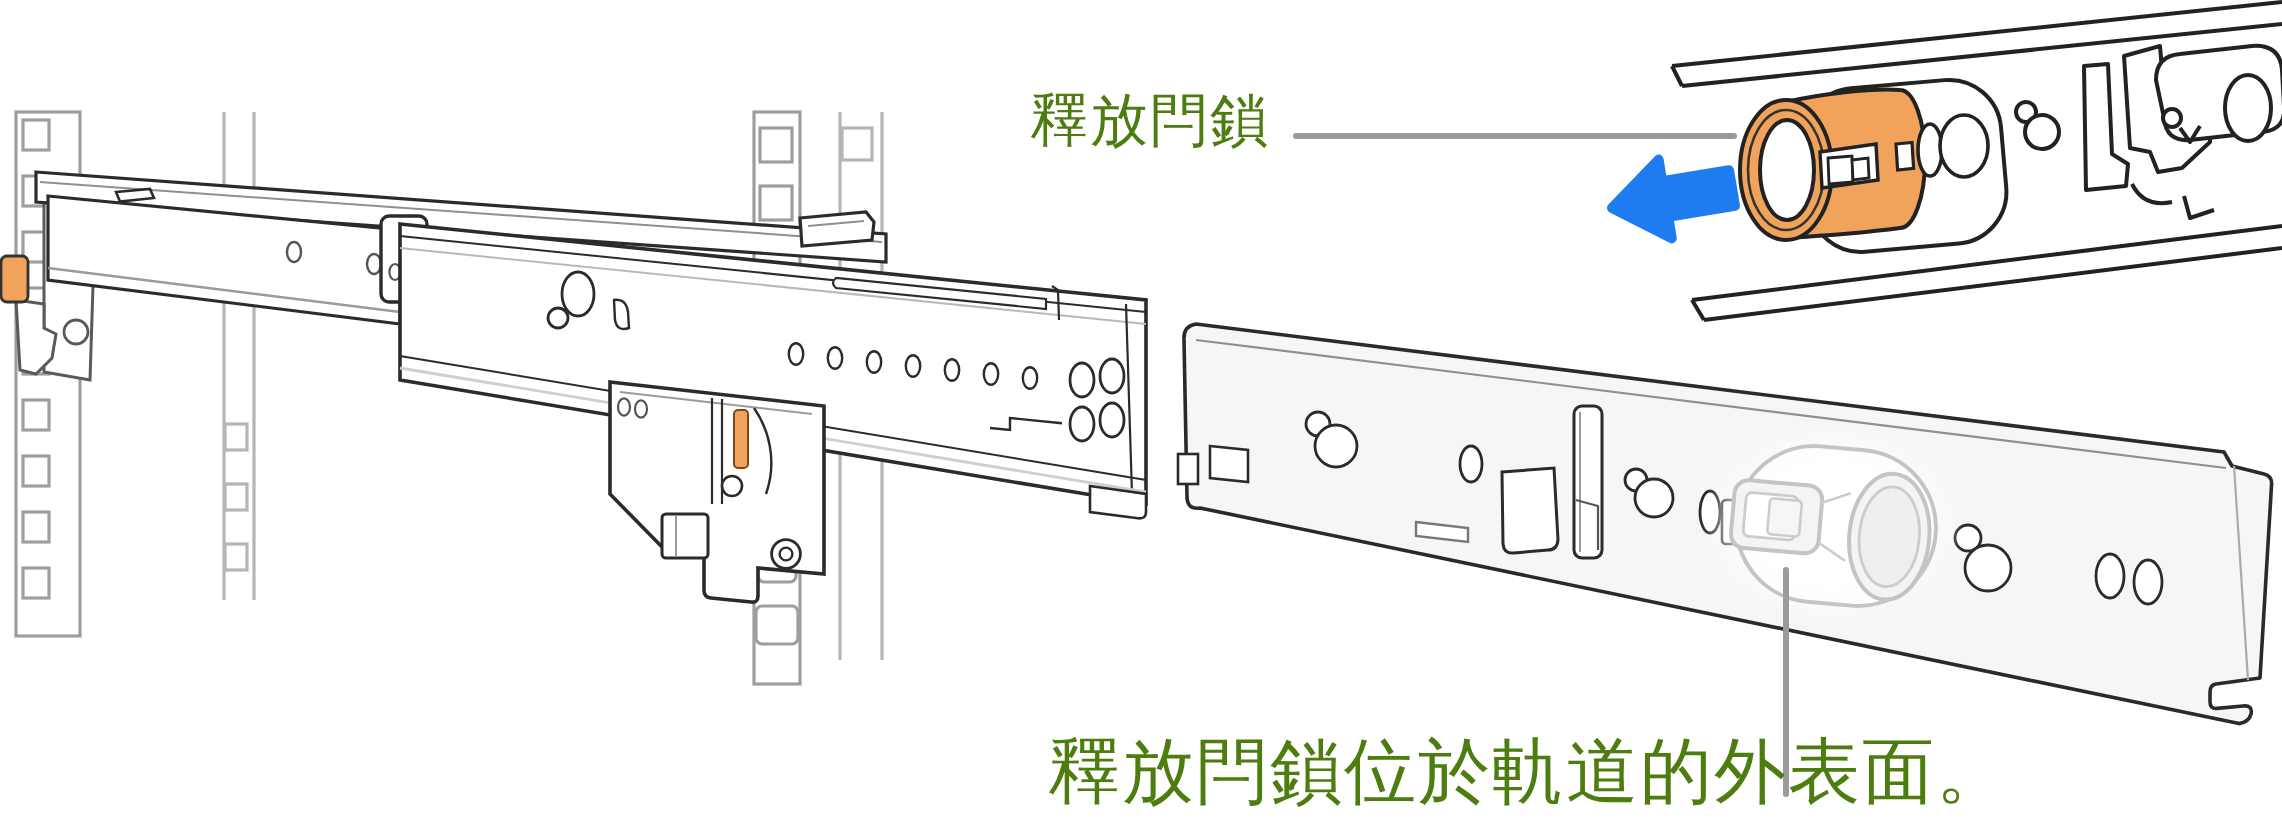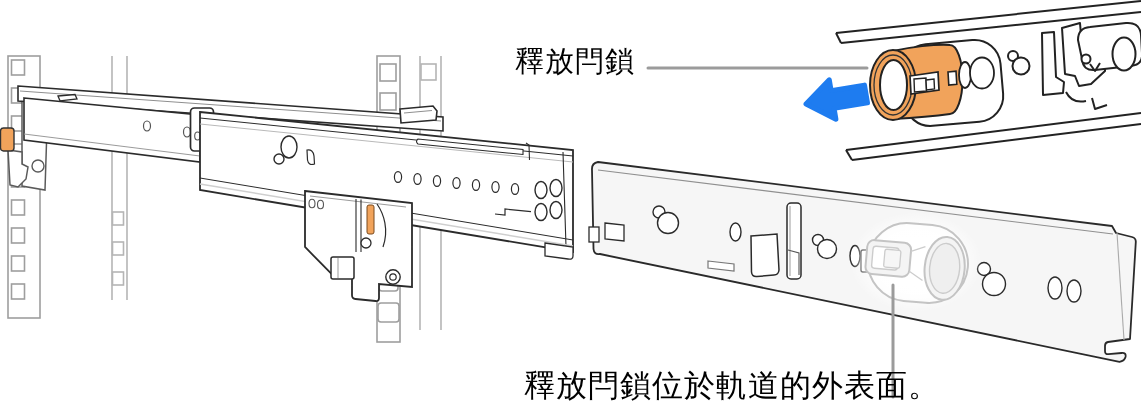--- a/index.html
+++ b/index.html
@@ -6,26 +6,26 @@
   #figure{
     position:relative;
     width:1141px;height:412px;
     background:#ffffff;
     overflow:hidden;
     font-family:"Liberation Sans","DejaVu Sans",sans-serif;
   }
   #figure svg{position:absolute;left:0;top:0;}
   .label{
     position:absolute;
-    color:#000000;
+    color:#4d7c0f;
     white-space:nowrap;
     letter-spacing:1px;
   }
   #latch-label{left:515px;top:46px;font-size:29px;line-height:31px;}
-  #latch-note{left:524px;top:369px;font-size:31px;line-height:34px;}
+  #latch-note{left:524px;top:369px;font-size:36px;line-height:34px;}
 </style>
 </head>
 <body>
 
 <div id="figure">
 
 <svg width="1141" height="412" viewBox="0 0 1141 412">
   <defs>
     <radialGradient id="glow" cx="50%" cy="50%" r="50%">
       <stop offset="0%" stop-color="#ffffff" stop-opacity="1"></stop>

